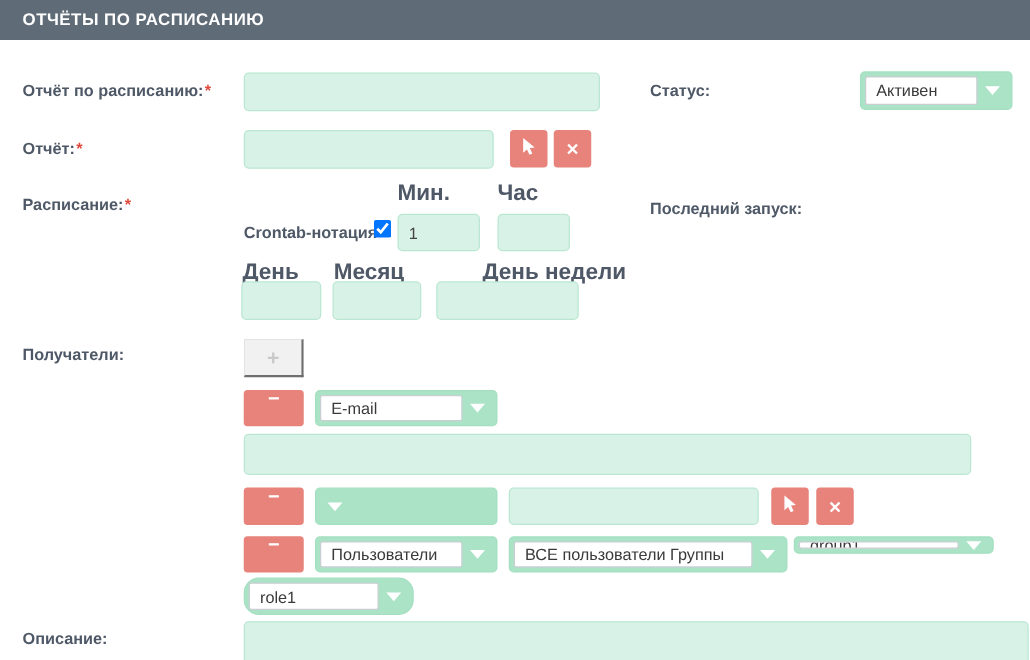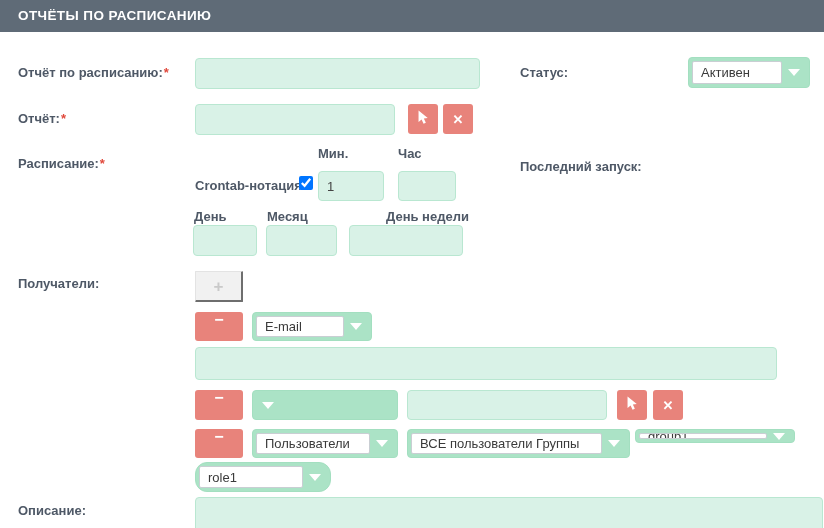--- a/index.html
+++ b/index.html
@@ -13,21 +13,21 @@
   .hdr{
     left:0;top:0;width:824px;height:32px;background:#5f6b77;
     color:#ffffff;font-size:13.5px;font-weight:600;letter-spacing:.4px;
     line-height:32px;padding-left:18px;
   }
   
   .lbl{
     font-size:13px;font-weight:bold;color:#4e5866;line-height:15px;white-space:nowrap;
   }
   .req{color:#e0483b;margin-left:1px;}
-  .sub-lbl{font-size:13px;font-weight:bold;color:#4e5866;line-height:14px;white-space:nowrap;}
+  .sub-lbl{font-size:18px;font-weight:bold;color:#4e5866;line-height:14px;white-space:nowrap;}
   
   .mint-input{
     background:#d9f2e7;border:1px solid #b9e7d1;border-radius:4px;
     font-size:13px;color:#444;padding:0 8px;outline:none;
     font-family:"Liberation Sans","DejaVu Sans",sans-serif;
   }
   textarea.mint-input{resize:none;padding-top:6px;}
   
   .dd{
     background:#abe3c6;border:1px solid #a3dfc0;border-radius:4px;
@@ -124,21 +124,21 @@
 <input class="abs mint-input" style="left: 349px; top: 225px; width: 114px; height: 31px;" value="">
 
 <div class="abs lbl" style="left:18px;top:276px;">Получатели:</div>
 <button class="abs add-btn" style="left:195px;top:271px;">
   <span>+</span>
 </button>
 
 <button class="abs remove-btn" style="left:195px;top:312px;height:29px;">
   <span class="minus">−</span>
 </button>
-<div class="abs dd" style="left:252px;top:312px;width:120px;height:29px;">
+<div class="abs dd" style="left:252px;top:312px;width:146px;height:29px;">
   <div class="dd-value">E-mail</div>
   <div class="dd-arrow"></div>
 </div>
 <input class="abs mint-input" style="left: 195px; top: 347px; width: 582px; height: 33px;" value="">
 
 <button class="abs remove-btn" style="left:195px;top:390px;height:30px;">
   <span class="minus">−</span>
 </button>
 <div class="abs dd" style="left:252px;top:390px;width:146px;height:30px;">
   <div class="dd-arrow"></div>

